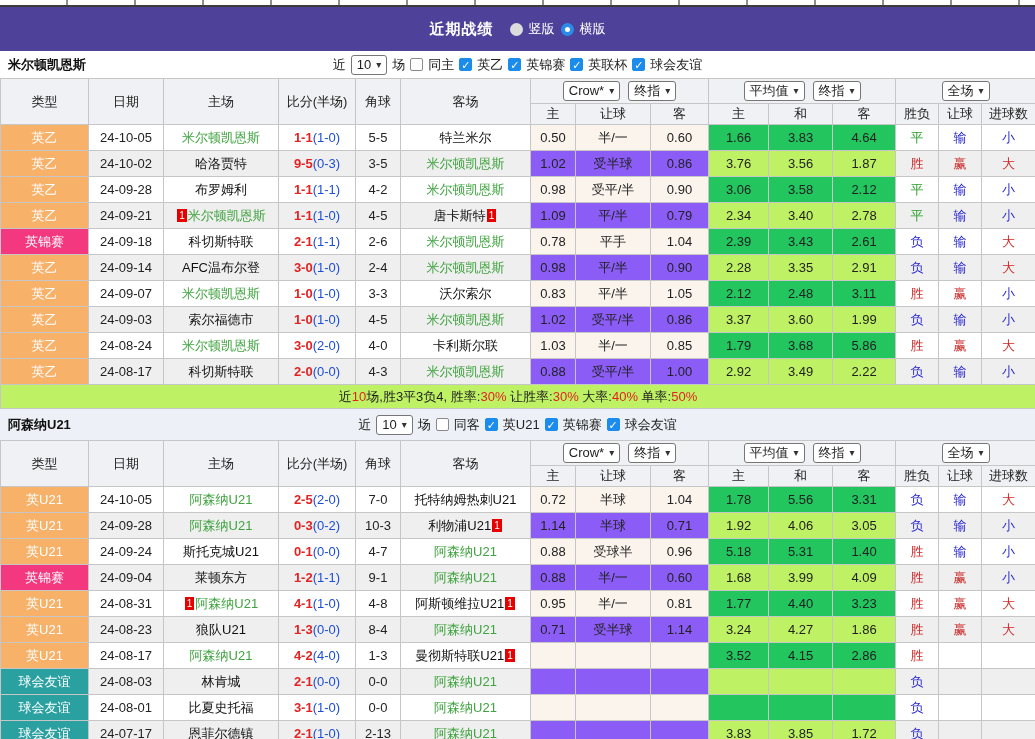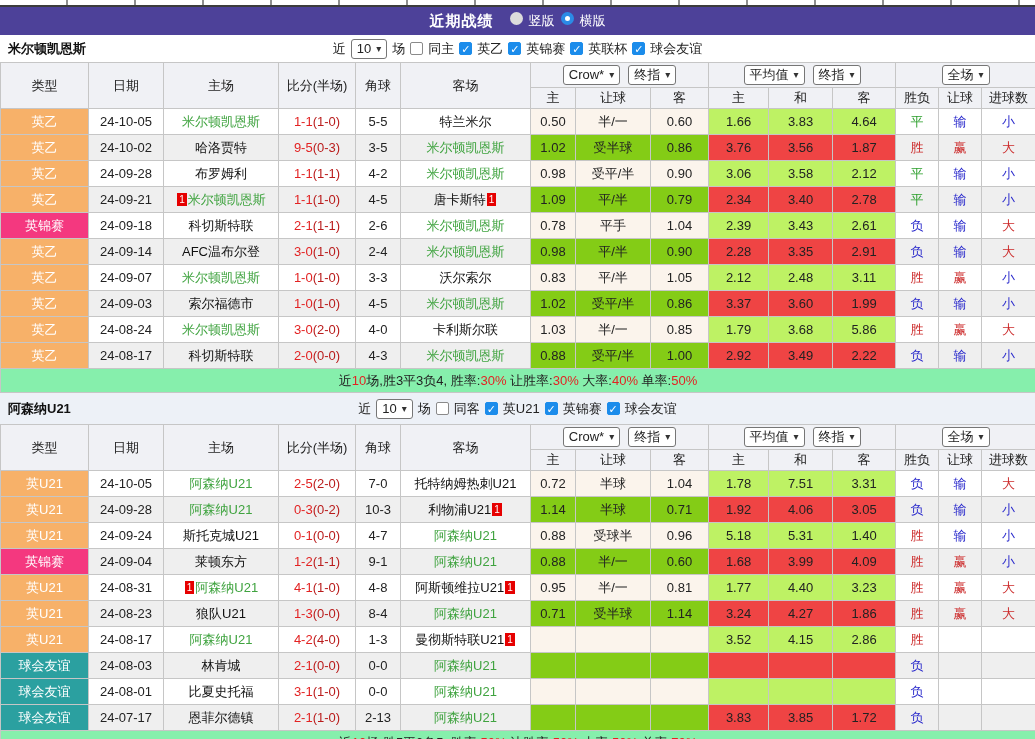--- a/index.html
+++ b/index.html
@@ -3,23 +3,23 @@
 <meta charset="utf-8">
 <style>
   html,body{margin:0;padding:0;background:#fff;}
   body{width:1035px;font-family:"Liberation Sans","DejaVu Sans",sans-serif;font-size:13px;color:#222;}
   .page{width:1035px;}
 
   
   .top-strip{height:5px;background:repeating-linear-gradient(90deg,#fff 0 66px,#8f8f8f 66px 68px);border-bottom:2px solid #3c3c3c;}
 
   
-  .title-bar{height:28px;background:#4D4199;color:#fff;display:flex;align-items:center;justify-content:center;gap:10px;}
+  .title-bar{height:44px;background:#4D4199;color:#fff;display:flex;align-items:center;justify-content:center;gap:10px;}
   .title-bar .title{font-weight:bold;font-size:15px;letter-spacing:1px;margin-right:6px;}
-  .radio-group{display:inline-flex;gap:6px;}
+  .radio-group{display:inline-flex;align-items:center;gap:6px;}
   .radio{display:inline-block;width:13px;height:13px;border-radius:50%;box-sizing:border-box;cursor:pointer;}
   .radio.off{background:#dcdcdc;}
   .radio.on{background:#fff;border:4px solid #2b8be6;}
   .radio-label{font-size:13px;color:#fff;}
 
   
   .section-filter{position:relative;height:27px;display:flex;align-items:center;justify-content:center;gap:5px;background:#fff;}
   .section-filter.tinted{background:#edf1f7;height:31px;}
   .team-name{position:absolute;left:8px;top:50%;transform:translateY(-50%);font-weight:bold;color:#111;}
   .sel{display:inline-flex;align-items:center;gap:5px;background:#fff;border:1px solid #767676;border-radius:3px;padding:1px 5px;cursor:pointer;line-height:16px;}
@@ -32,39 +32,39 @@
   table.grid{border-collapse:collapse;table-layout:fixed;width:1035px;}
   table.grid th,table.grid td{border:1px solid #c6c6c6;text-align:center;font-weight:normal;padding:0;overflow:hidden;white-space:nowrap;}
   table.grid thead th{background:#f0f1f5;color:#222;}
   tr.h1 th{height:24px;}
   tr.h2 th{height:20px;}
   th.grp{background:#f0f1f5;}
   th.grp .sel{margin:0 4px;}
   tbody td{height:25px;background:#fff;}
   tbody tr.alt td.plain{background:#efefef;}
   td.crow-col{background:#fbf4ec;}
-  td.avg-col{background:#bef264;}
-  tbody tr.alt td.crow-col{background:#84cc16;}
-  tbody tr.alt td.avg-col{background:#ef4444;}
+  td.avg-col{background:#22c55e;}
+  tbody tr.alt td.crow-col{background:#8b5cf6;}
+  tbody tr.alt td.avg-col{background:#bef264;}
 
   td.badge{color:#fff;}
   td.badge.orange{background:#f7b169;}
   td.badge.pink{background:#f4387f;}
   td.badge.teal{background:#2ba0a0;}
 
   .tname{color:#111;}
   .tname.green{color:#3fa33f;}
   .rc{display:inline-block;background:#e60000;color:#fff;font-size:10px;line-height:13px;padding:0 2px;margin:0 1px;vertical-align:1px;}
-  .ft{color:#e32222;}
-  .ht{color:#b91c1c;}
+  .ft{color:#e32222;font-weight:bold;}
+  .ht{color:#1d4ed8;}
   .oc.red{color:#cc2a2a;}
   .oc.blue{color:#2b2bcc;}
   .oc.green{color:#2a9e2a;}
 
-  tr.summary td{height:23px;background:#86efac;}
+  tr.summary td{height:23px;background:#bef264;}
   .seg{color:#222;}
   .seg.red{color:#e32222;}
 </style>
 </head>
 <body>
 
 <div class="page">
   <div class="top-strip"></div>
 
   <div class="title-bar">
@@ -411,21 +411,21 @@
             <td class="badge orange">英U21</td>
             <td class="plain">24-10-05</td>
             <td class="plain"><span><span class="tname green">阿森纳U21</span></span></td>
             <td class="plain"><span class="ft">2-5</span><span class="ht">(2-0)</span></td>
             <td class="plain">7-0</td>
             <td class="plain"><span><span class="tname">托特纳姆热刺U21</span></span></td>
             <td class="crow-col">0.72</td>
             <td class="crow-col">半球</td>
             <td class="crow-col">1.04</td>
             <td class="avg-col">1.78</td>
-            <td class="avg-col">7.51</td>
+            <td class="avg-col">5.56</td>
             <td class="avg-col">3.31</td>
             <td class="plain"><span class="oc blue">负</span></td>
             <td class="plain"><span class="oc blue">输</span></td>
             <td class="plain"><span class="oc red">大</span></td>
           </tr>
           <tr class="alt">
             <td class="badge orange">英U21</td>
             <td class="plain">24-09-28</td>
             <td class="plain"><span><span class="tname green">阿森纳U21</span></span></td>
             <td class="plain"><span class="ft">0-3</span><span class="ht">(0-2)</span></td>

